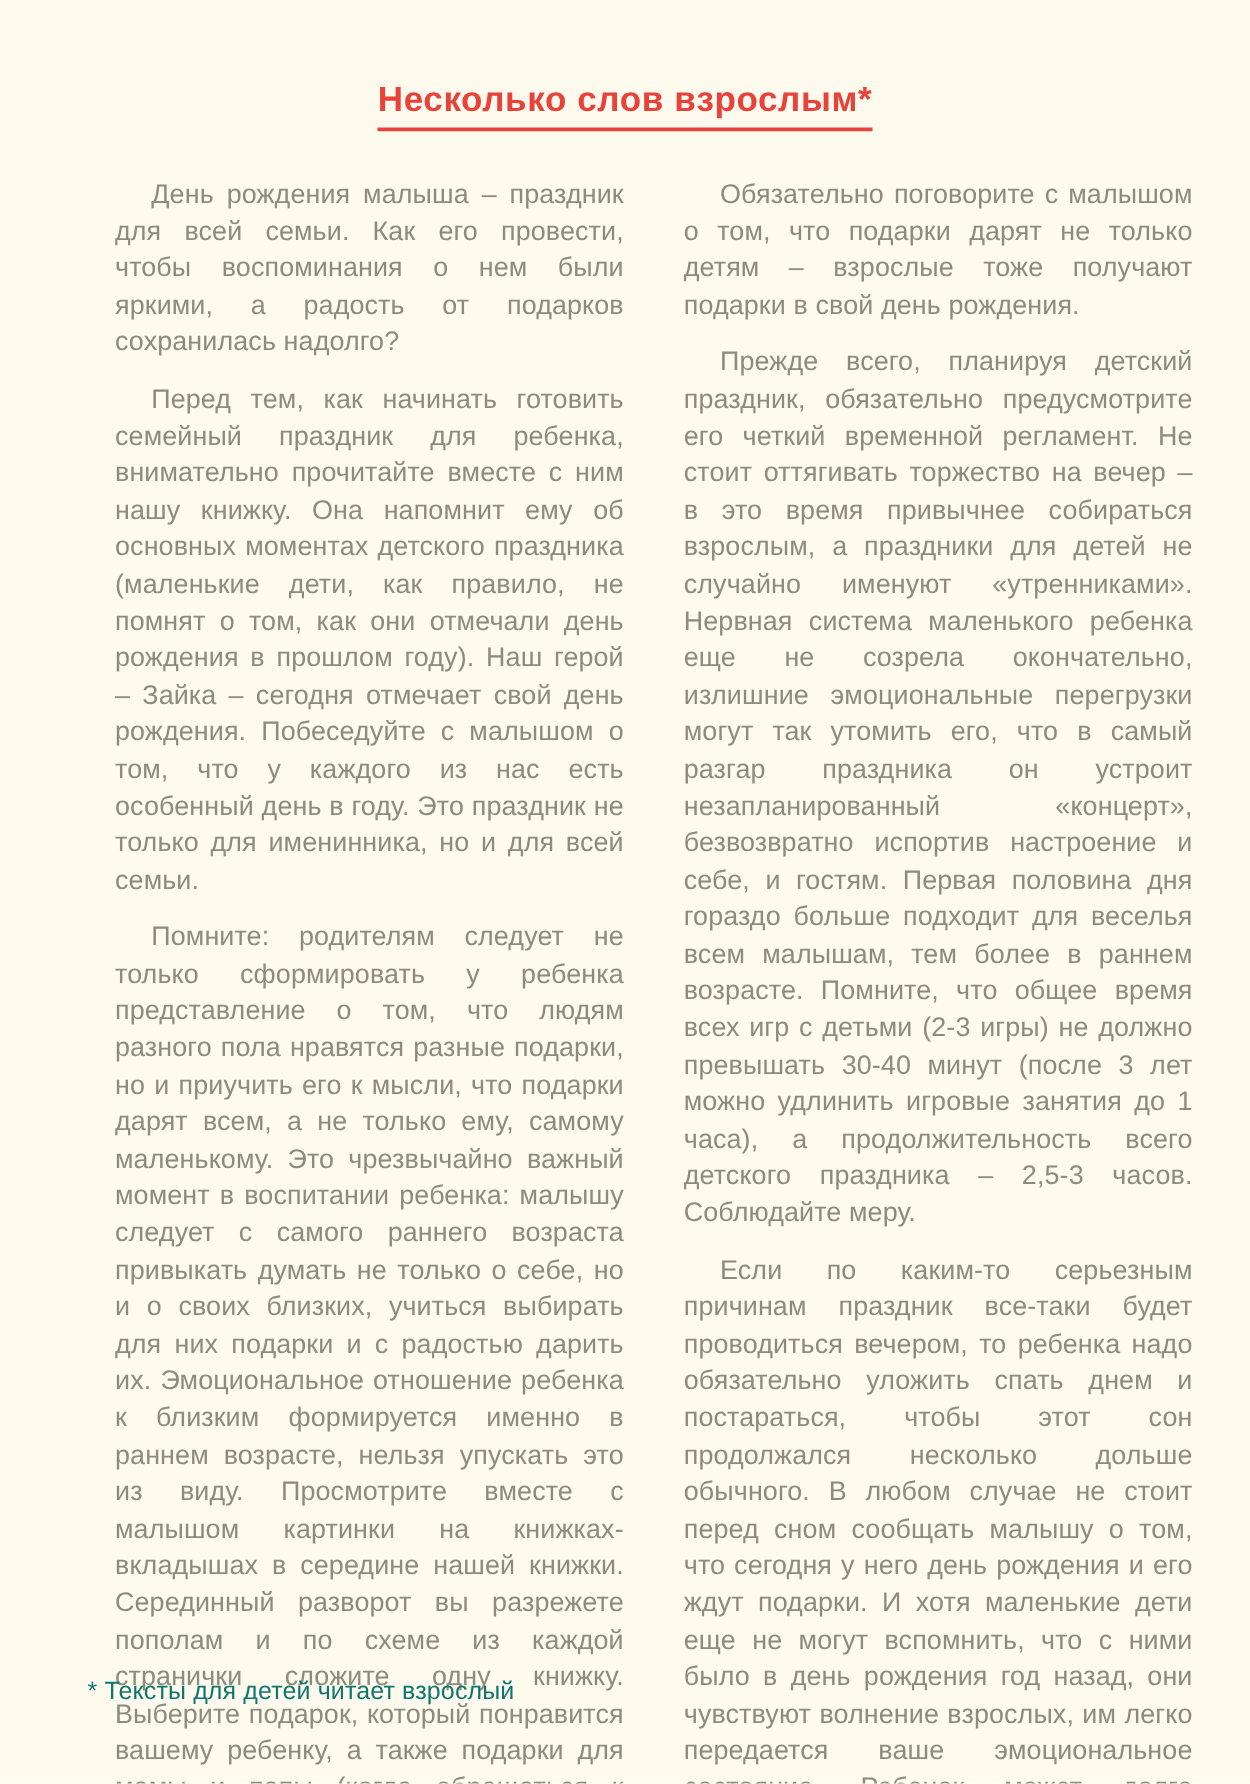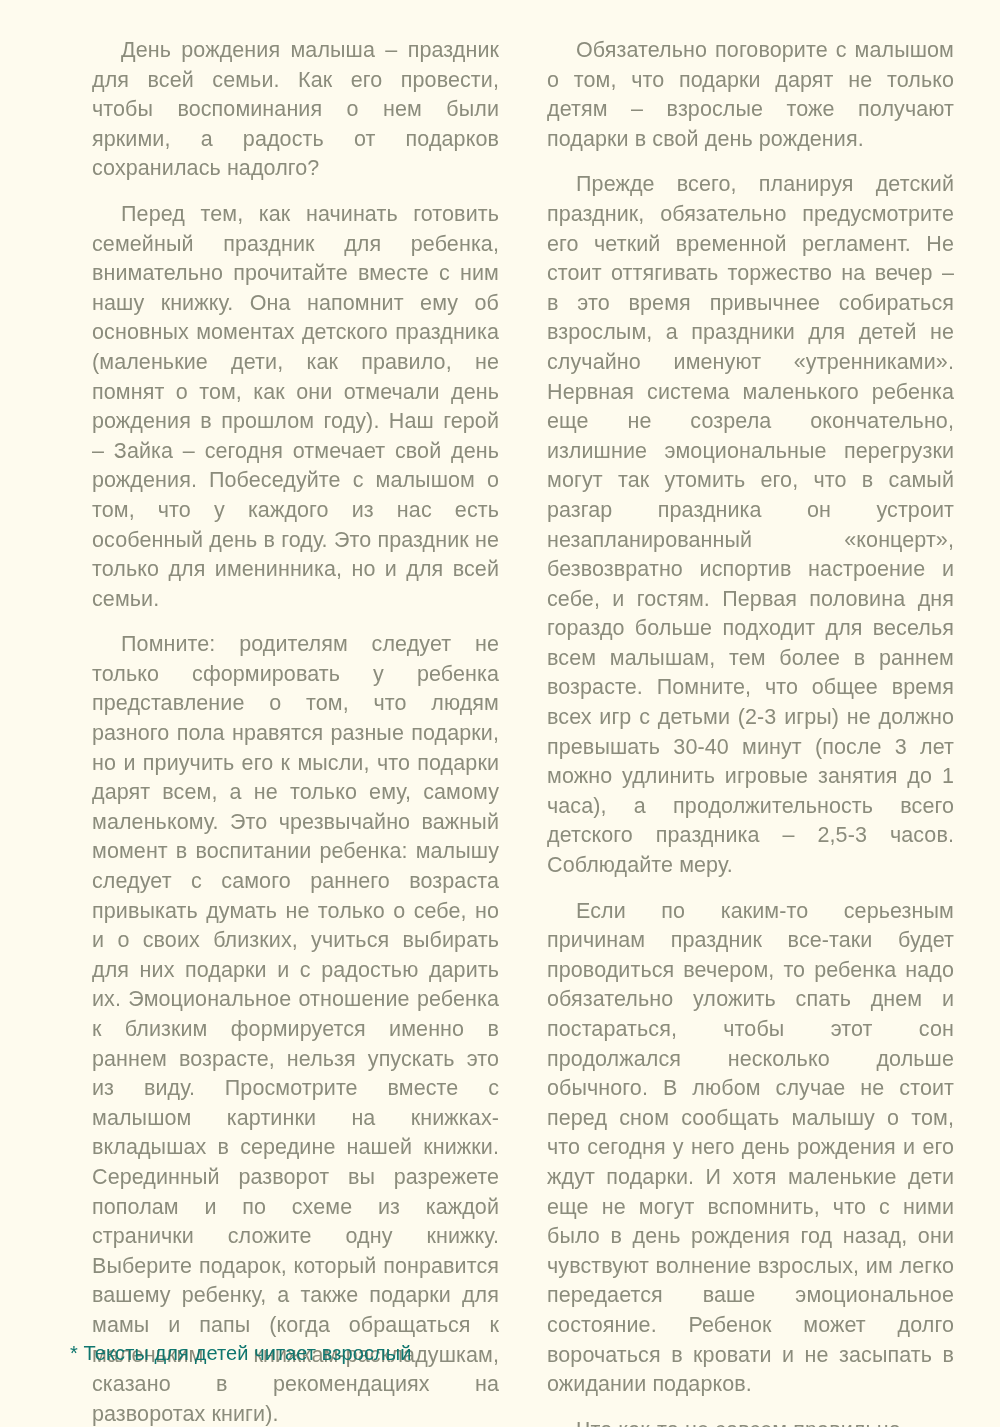--- a/index.html
+++ b/index.html
@@ -55,20 +55,23 @@
     font-size: 20px;
     color: #0f766e;
     letter-spacing: 0.1px;
   }
 </style>
 </head>
 <body>
 
 <div class="page">
 
+  <div class="title-wrap">
+    <h1 class="page-title">Несколько слов взрослым*</h1>
+  </div>
 
   <div class="columns">
 
     <div class="col">
       <p>День рождения малыша – праздник для всей семьи. Как его провести, чтобы воспоминания о нем были яркими, а радость от подарков сохранилась надолго?</p>
       <p>Перед тем, как начинать готовить семейный праздник для ребенка, внимательно прочитайте вместе с ним нашу книжку. Она напомнит ему об основных моментах детского праздника (маленькие дети, как правило, не помнят о том, как они отмечали день рождения в прошлом году). Наш герой – Зайка – сегодня отмечает свой день рождения. Побеседуйте с малышом о том, что у каждого из нас есть особенный день в году. Это праздник не только для именинника, но и для всей семьи.</p>
       <p>Помните: родителям следует не только сформировать у ребенка представление о том, что людям разного пола нравятся разные подарки, но и приучить его к мысли, что подарки дарят всем, а не только ему, самому маленькому. Это чрезвычайно важный момент в воспитании ребенка: малышу следует с самого раннего возраста привыкать думать не только о себе, но и о своих близких, учиться выбирать для них подарки и с радостью дарить их. Эмоциональное отношение ребенка к близким формируется именно в раннем возрасте, нельзя упускать это из виду. Просмотрите вместе с малышом картинки на книжках-вкладышах в середине нашей книжки. Серединный разворот вы разрежете пополам и по схеме из каждой странички сложите одну книжку. Выберите подарок, который понравится вашему ребенку, а также подарки для мамы и папы (когда обращаться к маленьким книжкам-раскладушкам, сказано в рекомендациях на разворотах книги).</p>
     </div>
 
     <div class="col">

